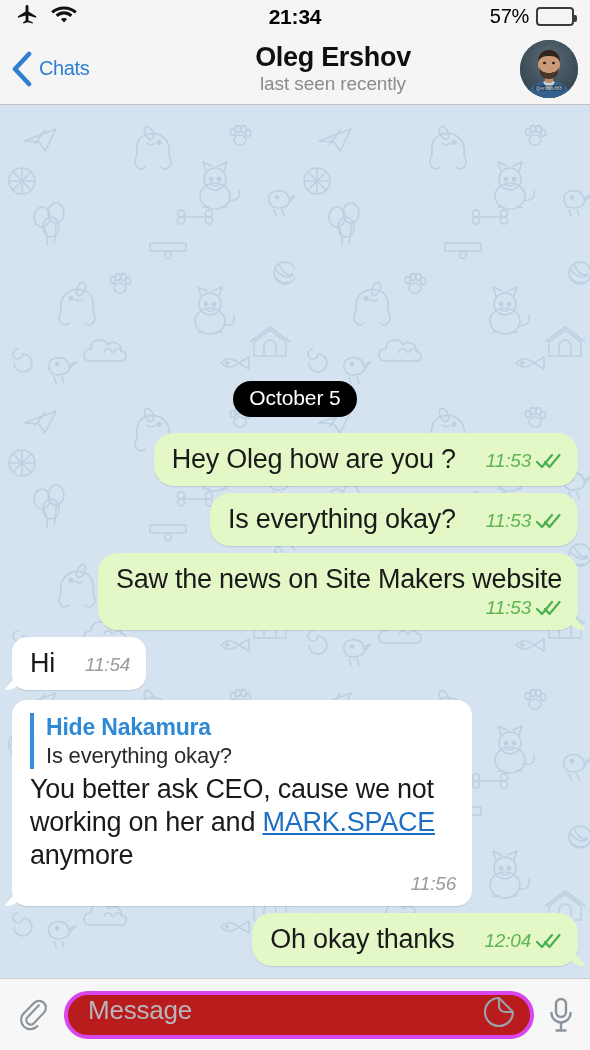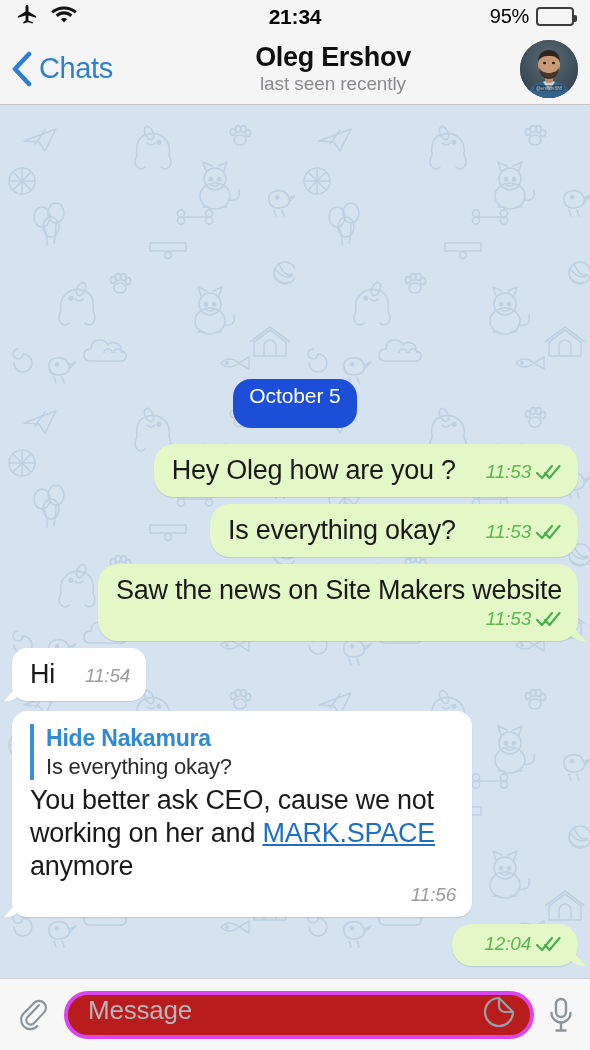--- a/index.html
+++ b/index.html
@@ -100,21 +100,21 @@
     align-items: center;
     gap: 7px;
     cursor: pointer;
     width: 150px;
   }
   .back-chevron {
     display: block;
     line-height: 0;
   }
   .back-label {
-    font-size: 29px;
+    font-size: 20px;
     color: #2f7fd1;
     letter-spacing: -0.4px;
   }
   .nav-center {
     flex: 1;
     text-align: center;
     line-height: 1.12;
     margin-left: -14px;
   }
   .nav-title {
@@ -165,24 +165,24 @@
     padding-bottom: 10px;
   }
 
   
   .date-row {
     display: flex;
     justify-content: center;
     margin-bottom: 16px;
   }
   .date-pill {
-    background: #1d4ed8;
+    background: #000000;
     color: #fff;
     font-size: 21px;
-    padding: 5px 16px 20px;
+    padding: 5px 16px 7px;
     border-radius: 18px;
     letter-spacing: -0.1px;
   }
 
   
   .row {
     display: flex;
     margin-bottom: 7px;
   }
   .row.out { justify-content: flex-end; }
@@ -334,21 +334,21 @@
       <span>
         <svg width="26" height="20" viewBox="0 0 26 20">
           <path fill="#111" d="M13 17.6l3.1-3.6c-1.7-1.5-4.5-1.5-6.2 0L13 17.6z"></path>
           <path fill="#111" d="M13 9.6c2.4 0 4.6.9 6.3 2.4l2.1-2.4C19.1 7.5 16.2 6.3 13 6.3S6.9 7.5 4.6 9.6l2.1 2.4C8.4 10.5 10.6 9.6 13 9.6z"></path>
           <path fill="#111" d="M13 2.2C8.9 2.2 5.1 3.7 2.2 6.2L.2 3.9C3.6.9 8.1-.8 13-.8s9.4 1.7 12.8 4.7l-2 2.3C20.9 3.7 17.1 2.2 13 2.2z" transform="translate(0,2.4)"></path>
         </svg>
       </span>
     </div>
     <div class="status-center">21:34</div>
     <div class="status-right">
-      <span class="battery-pct">95%</span>
+      <span class="battery-pct">57%</span>
       <span class="battery-shell">
         <span class="battery-fill" style="width: 89%; background: rgb(253, 208, 23);"></span>
       </span>
     </div>
   </div>
 
   <div class="nav-bar">
     <div class="back-btn">
       <span class="back-chevron">
         <svg width="22" height="36" viewBox="0 0 22 36">
@@ -577,20 +577,21 @@
             <span class="meta">
               <span class="time in">11:56</span>
             </span>
           </div>
         </div>
       </div>
 
       <div class="row out" style="margin-bottom:2px;">
         <div class="bubble out tail">
           <div class="bubble-line">
+            <span class="msg-text">Oh okay thanks</span>
             <span class="meta">
               <span class="time out">12:04</span>
               <span class="ticks">
                 <svg width="26" height="16" viewBox="0 0 26 16">
                     <path d="M1 9l5 5 10-12M9 9l4.5 5 10-12" stroke="#4caf50" stroke-width="2.2" fill="none" stroke-linecap="round" stroke-linejoin="round"></path>
                   </svg>
               </span>
             </span>
           </div>
         </div>

